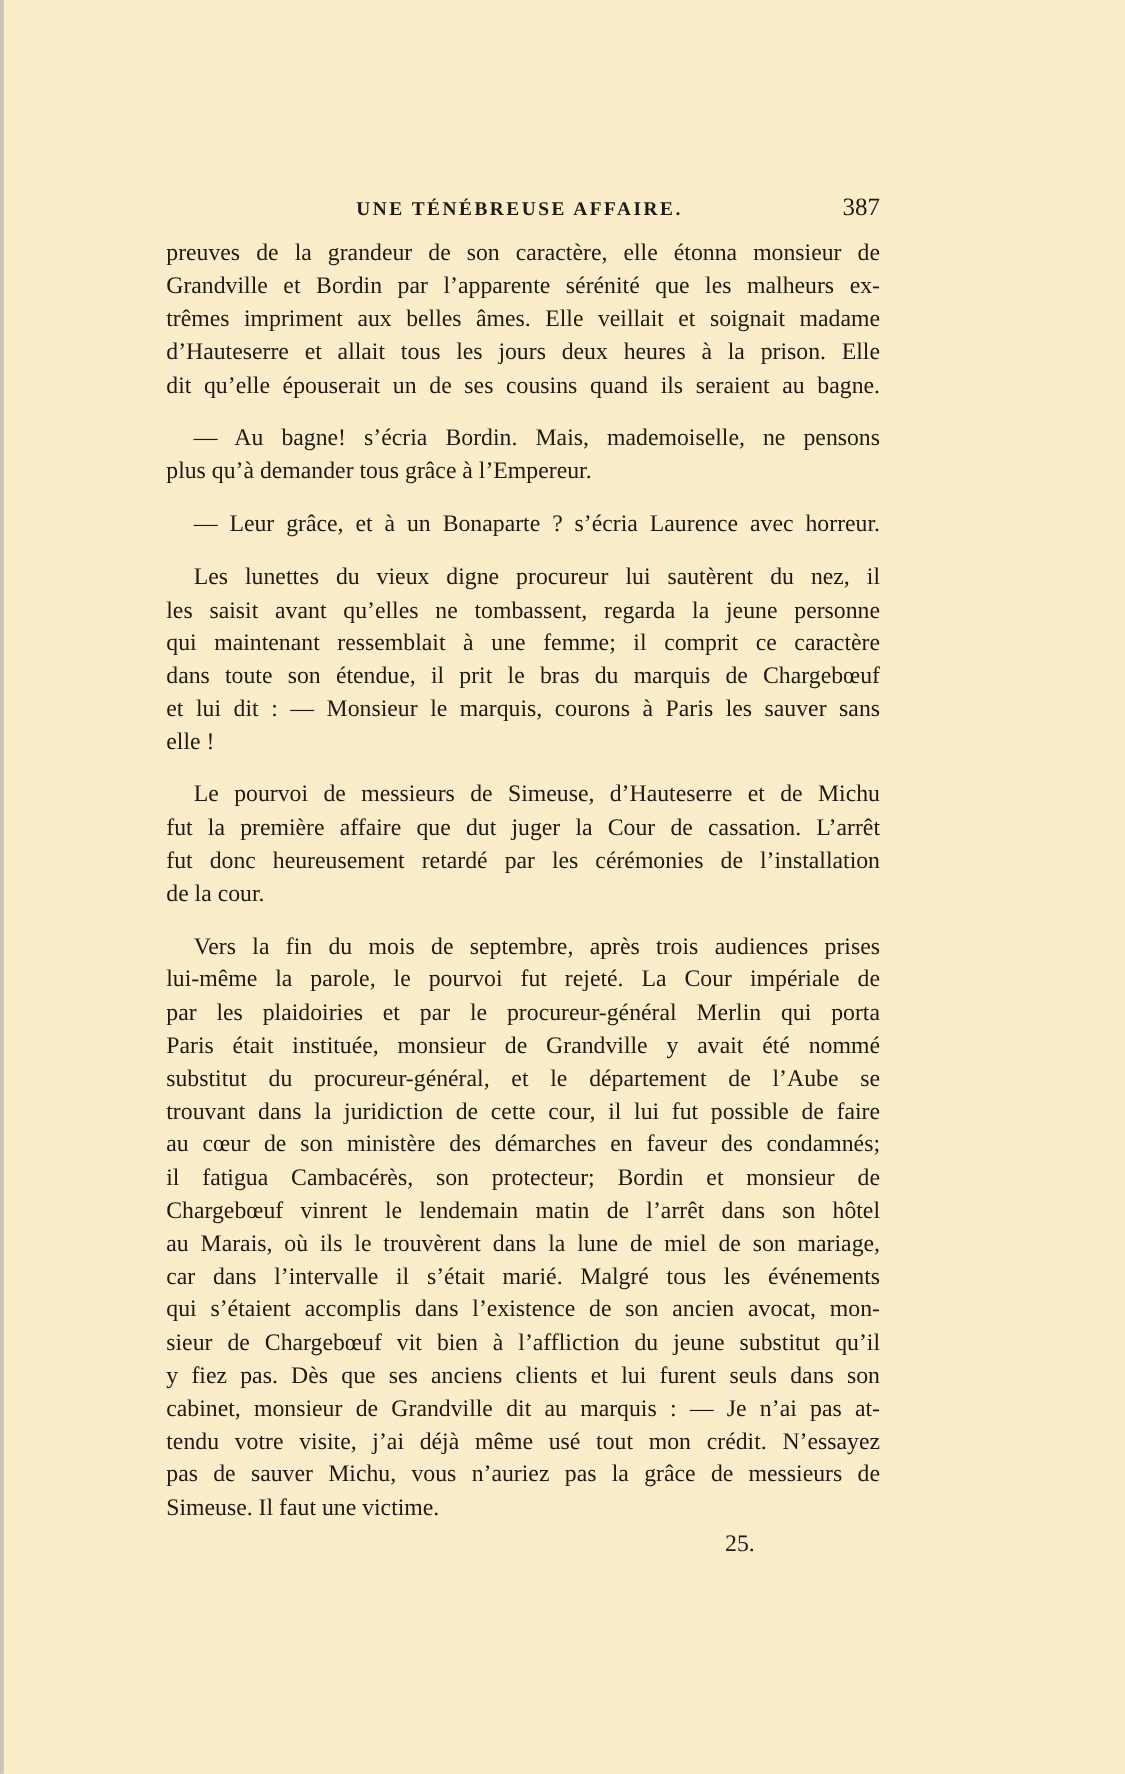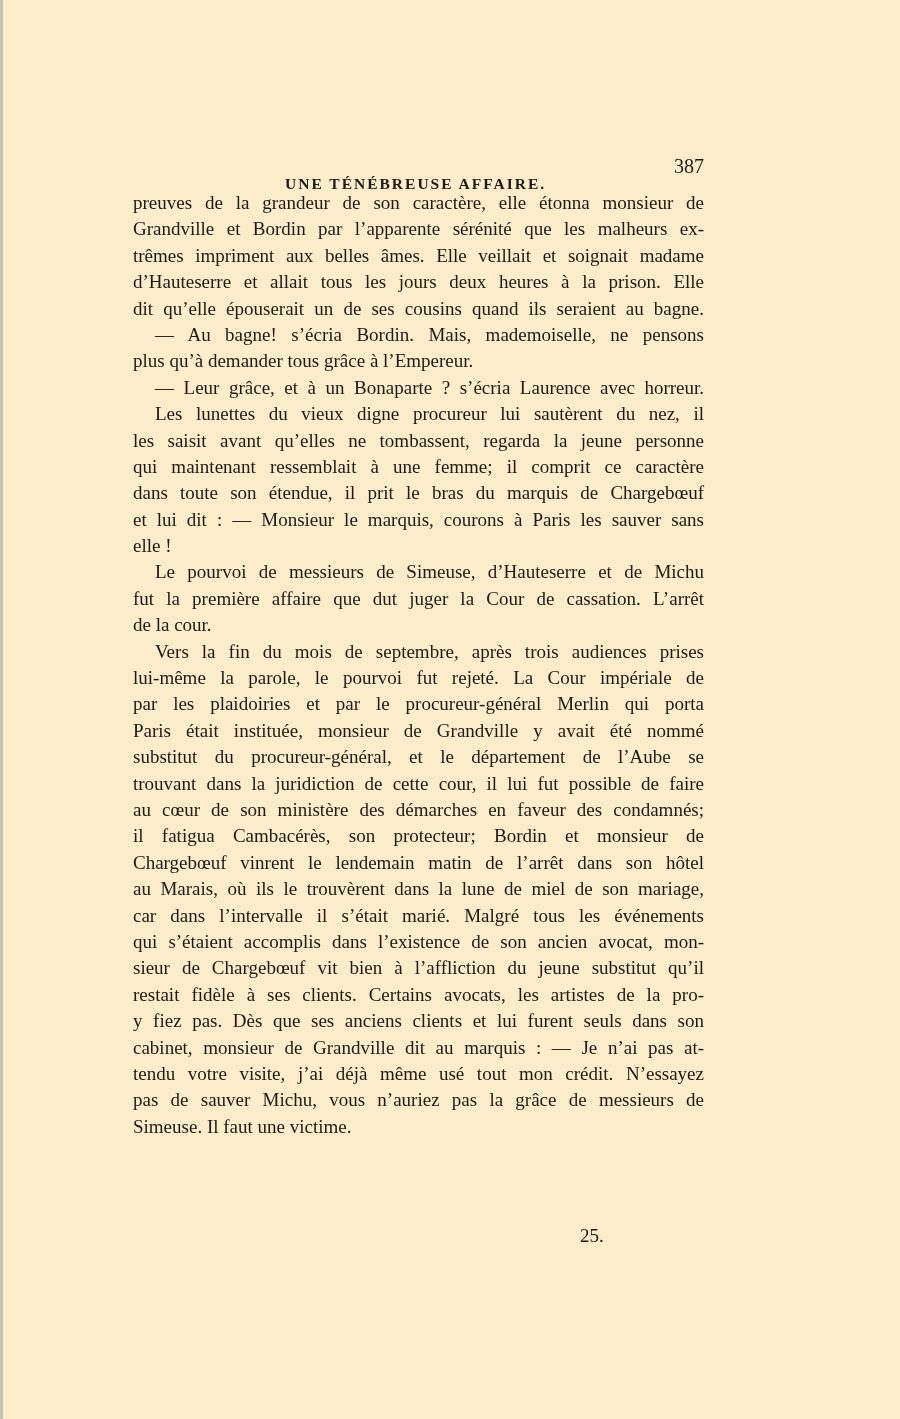--- a/index.html
+++ b/index.html
@@ -32,21 +32,20 @@
       height: 30px;
     }
     .running-title {
       position: absolute;
       left: 152px;
       top: 2px;
       font-size: 15.5px;
       font-weight: bold;
       letter-spacing: 2px;
       white-space: nowrap;
-      margin-top: 16px;
     }
     .page-number {
       position: absolute;
       right: 0;
       top: -2px;
       font-size: 20px;
     }
     .body-text {
       margin-top: 3px;
     }
@@ -54,20 +53,21 @@
       height: 26.4px;
       line-height: 26.4px;
       font-size: 19px;
       text-align: justify;
       text-align-last: justify;
       white-space: nowrap;
       overflow: visible;
     }
     .line.indent {
       padding-left: 22px;
+      margin-top: 16px;
     }
     .line.last {
       text-align-last: left;
     }
     .folio {
       position: absolute;
       left: 447px;
       top: 1068px;
       font-size: 19px;
     }
@@ -92,35 +92,35 @@
       <div class="line last">plus qu’à demander tous grâce à l’Empereur.</div>
       <div class="line indent">— Leur grâce, et à un Bonaparte ? s’écria Laurence avec horreur.</div>
       <div class="line indent">Les lunettes du vieux digne procureur lui sautèrent du nez, il</div>
       <div class="line">les saisit avant qu’elles ne tombassent, regarda la jeune personne</div>
       <div class="line">qui maintenant ressemblait à une femme; il comprit ce caractère</div>
       <div class="line">dans toute son étendue, il prit le bras du marquis de Chargebœuf</div>
       <div class="line">et lui dit : — Monsieur le marquis, courons à Paris les sauver sans</div>
       <div class="line last">elle !</div>
       <div class="line indent">Le pourvoi de messieurs de Simeuse, d’Hauteserre et de Michu</div>
       <div class="line">fut la première affaire que dut juger la Cour de cassation. L’arrêt</div>
+      <div class="line">fut donc heureusement retardé par les cérémonies de l’installation</div>
       <div class="line last">de la cour.</div>
       <div class="line indent">Vers la fin du mois de septembre, après trois audiences prises</div>
       <div class="line">lui-même la parole, le pourvoi fut rejeté. La Cour impériale de</div>
       <div class="line">par les plaidoiries et par le procureur-général Merlin qui porta</div>
       <div class="line">Paris était instituée, monsieur de Grandville y avait été nommé</div>
       <div class="line">substitut du procureur-général, et le département de l’Aube se</div>
       <div class="line">trouvant dans la juridiction de cette cour, il lui fut possible de faire</div>
       <div class="line">au cœur de son ministère des démarches en faveur des condamnés;</div>
       <div class="line">il fatigua Cambacérès, son protecteur; Bordin et monsieur de</div>
       <div class="line">Chargebœuf vinrent le lendemain matin de l’arrêt dans son hôtel</div>
       <div class="line">au Marais, où ils le trouvèrent dans la lune de miel de son mariage,</div>
       <div class="line">car dans l’intervalle il s’était marié. Malgré tous les événements</div>
       <div class="line">qui s’étaient accomplis dans l’existence de son ancien avocat, mon-</div>
       <div class="line">sieur de Chargebœuf vit bien à l’affliction du jeune substitut qu’il</div>
-      <div class="line">restait fidèle à ses clients. Certains avocats, les artistes de la pro-</div>
       <div class="line">y fiez pas. Dès que ses anciens clients et lui furent seuls dans son</div>
       <div class="line">cabinet, monsieur de Grandville dit au marquis : — Je n’ai pas at-</div>
       <div class="line">tendu votre visite, j’ai déjà même usé tout mon crédit. N’essayez</div>
       <div class="line">pas de sauver Michu, vous n’auriez pas la grâce de messieurs de</div>
       <div class="line last">Simeuse. Il faut une victime.</div>
     </div>
   <div class="folio">25.</div>
 </div>
 
 </body></html>

